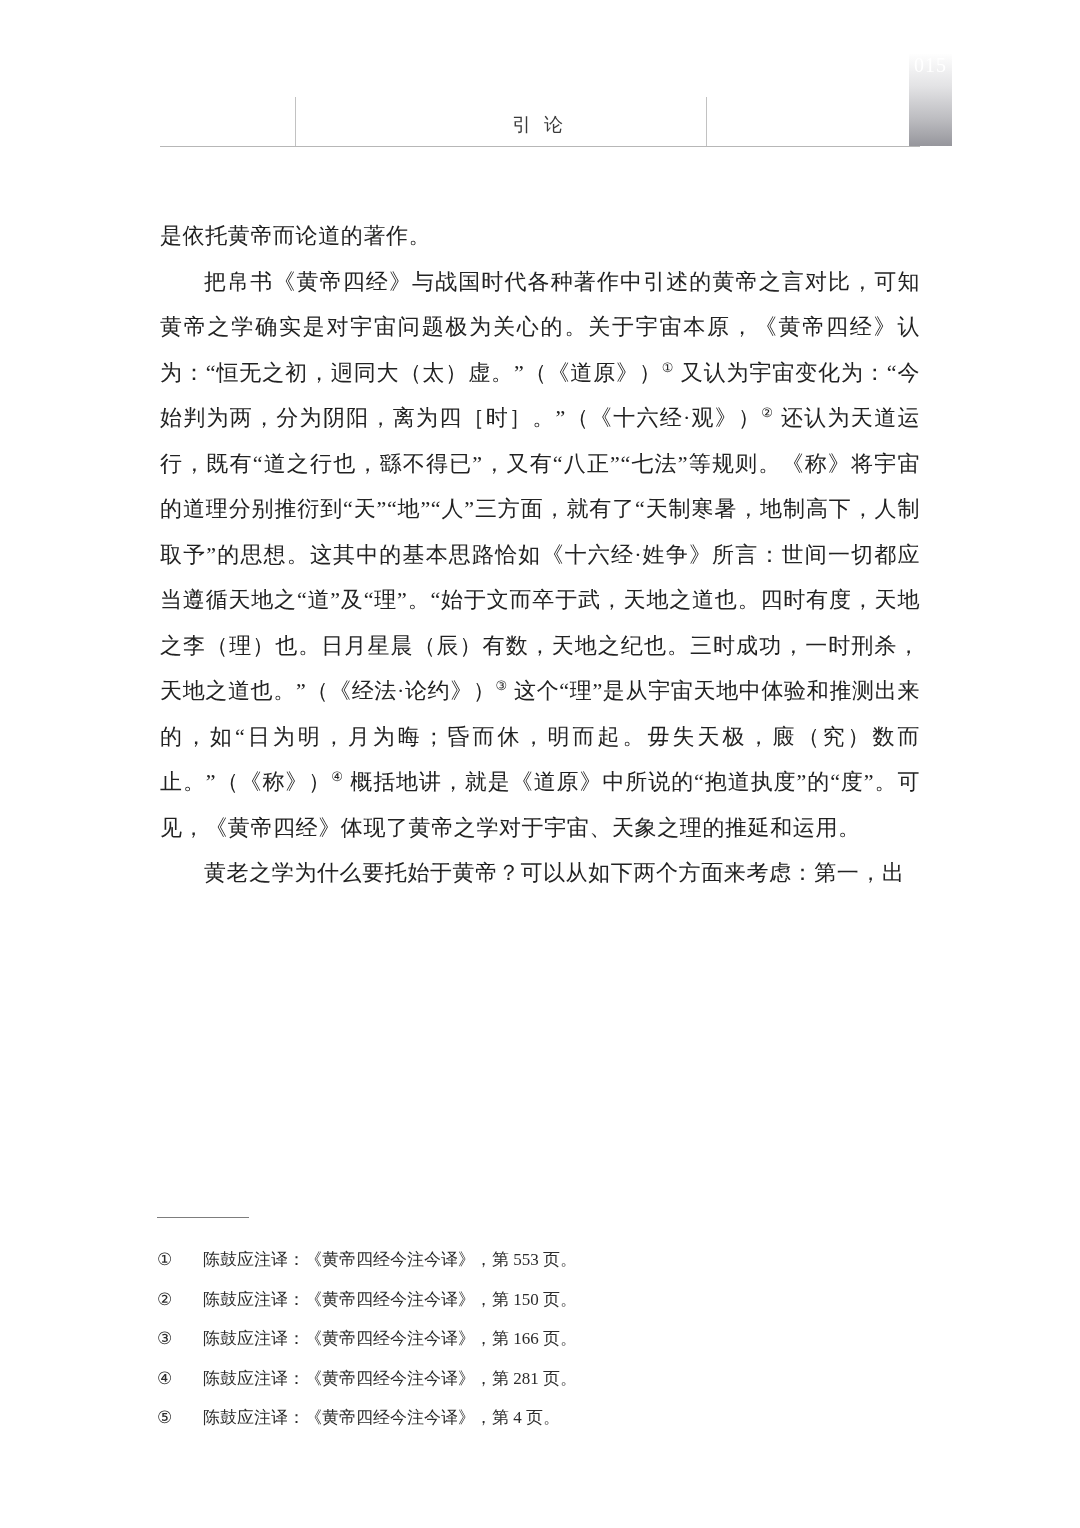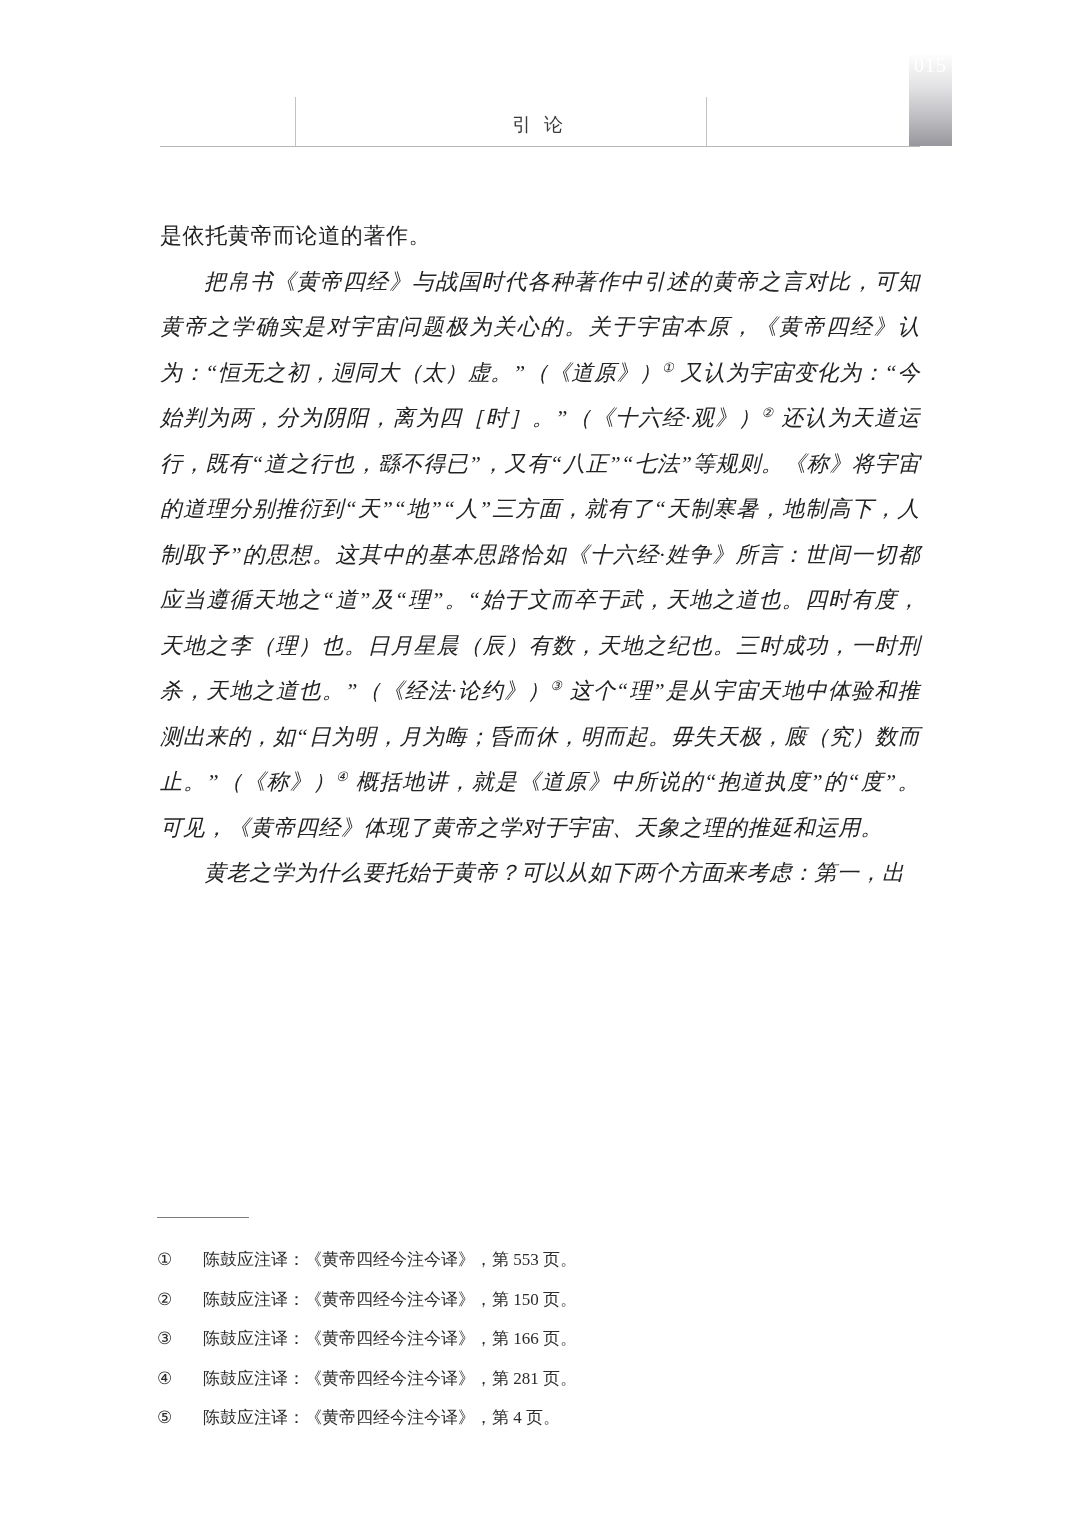--- a/index.html
+++ b/index.html
@@ -72,21 +72,21 @@
     font-size: 22px;
     line-height: 45.5px;
     letter-spacing: 0.6px;
     color: #222222;
     text-align: justify;
   }
   .para {
     margin: 0;
     padding: 0;
   }
-  .para.indent { text-indent: 2em; font-style: italic; }
+  .para.indent { text-indent: 2em; }
   .fn-ref {
     font-size: 13px;
     line-height: 0;
     vertical-align: super;
     color: #222222;
   }
 
   
   .footnote-rule {
     position: absolute;

